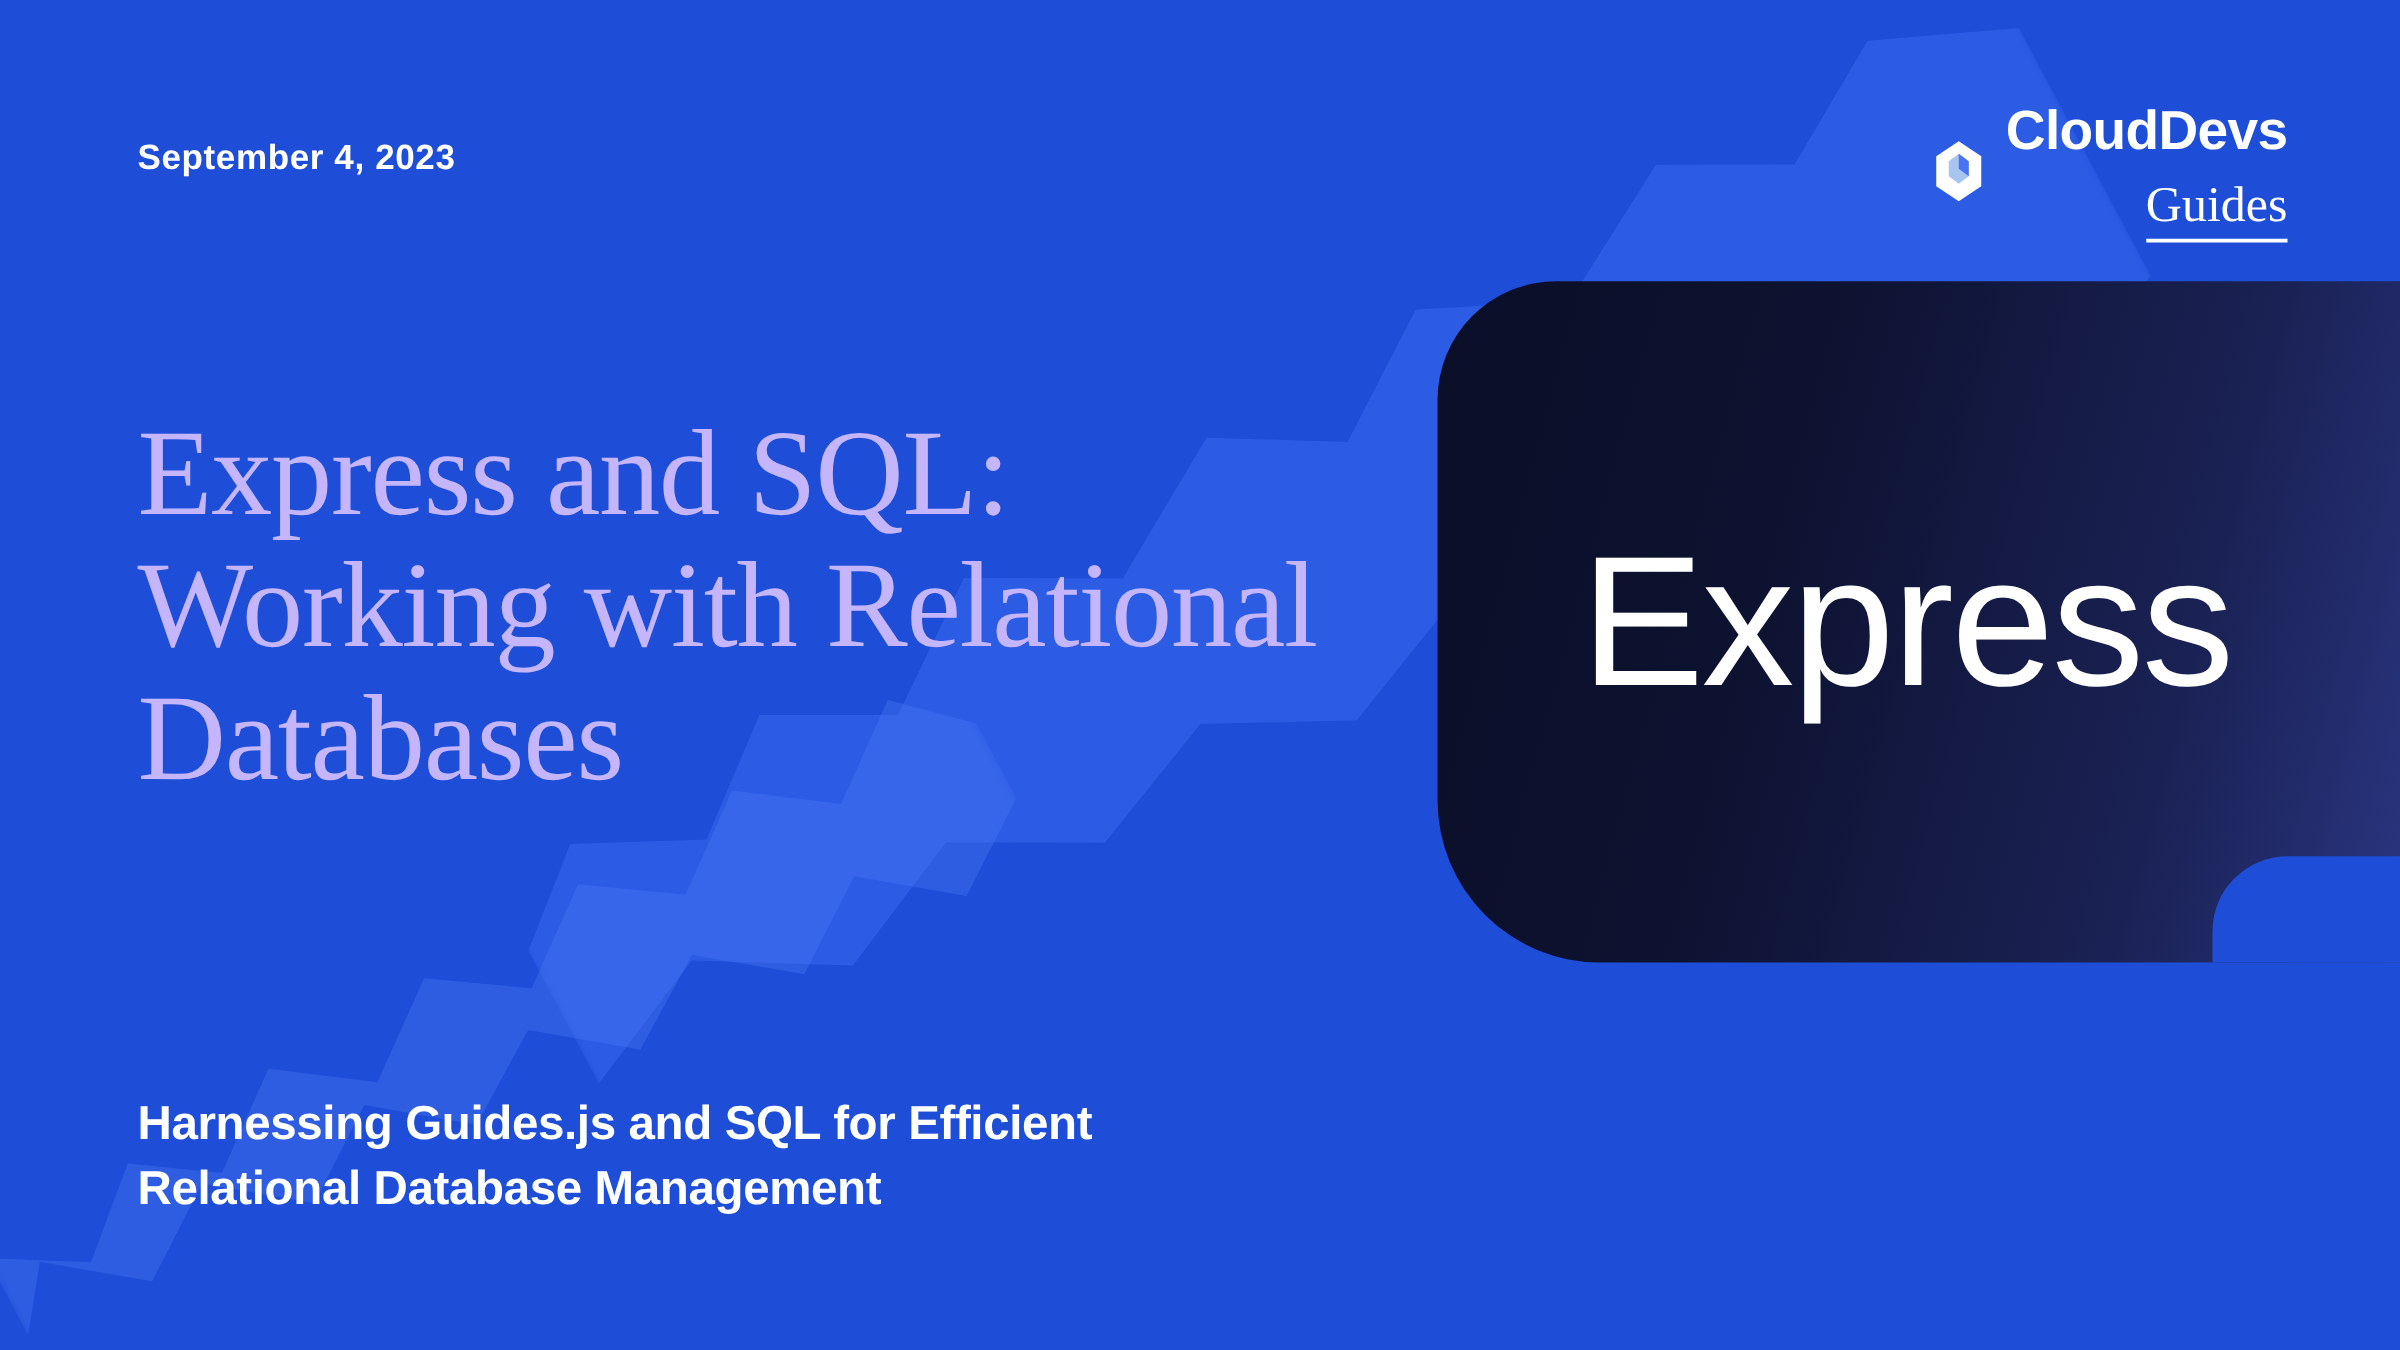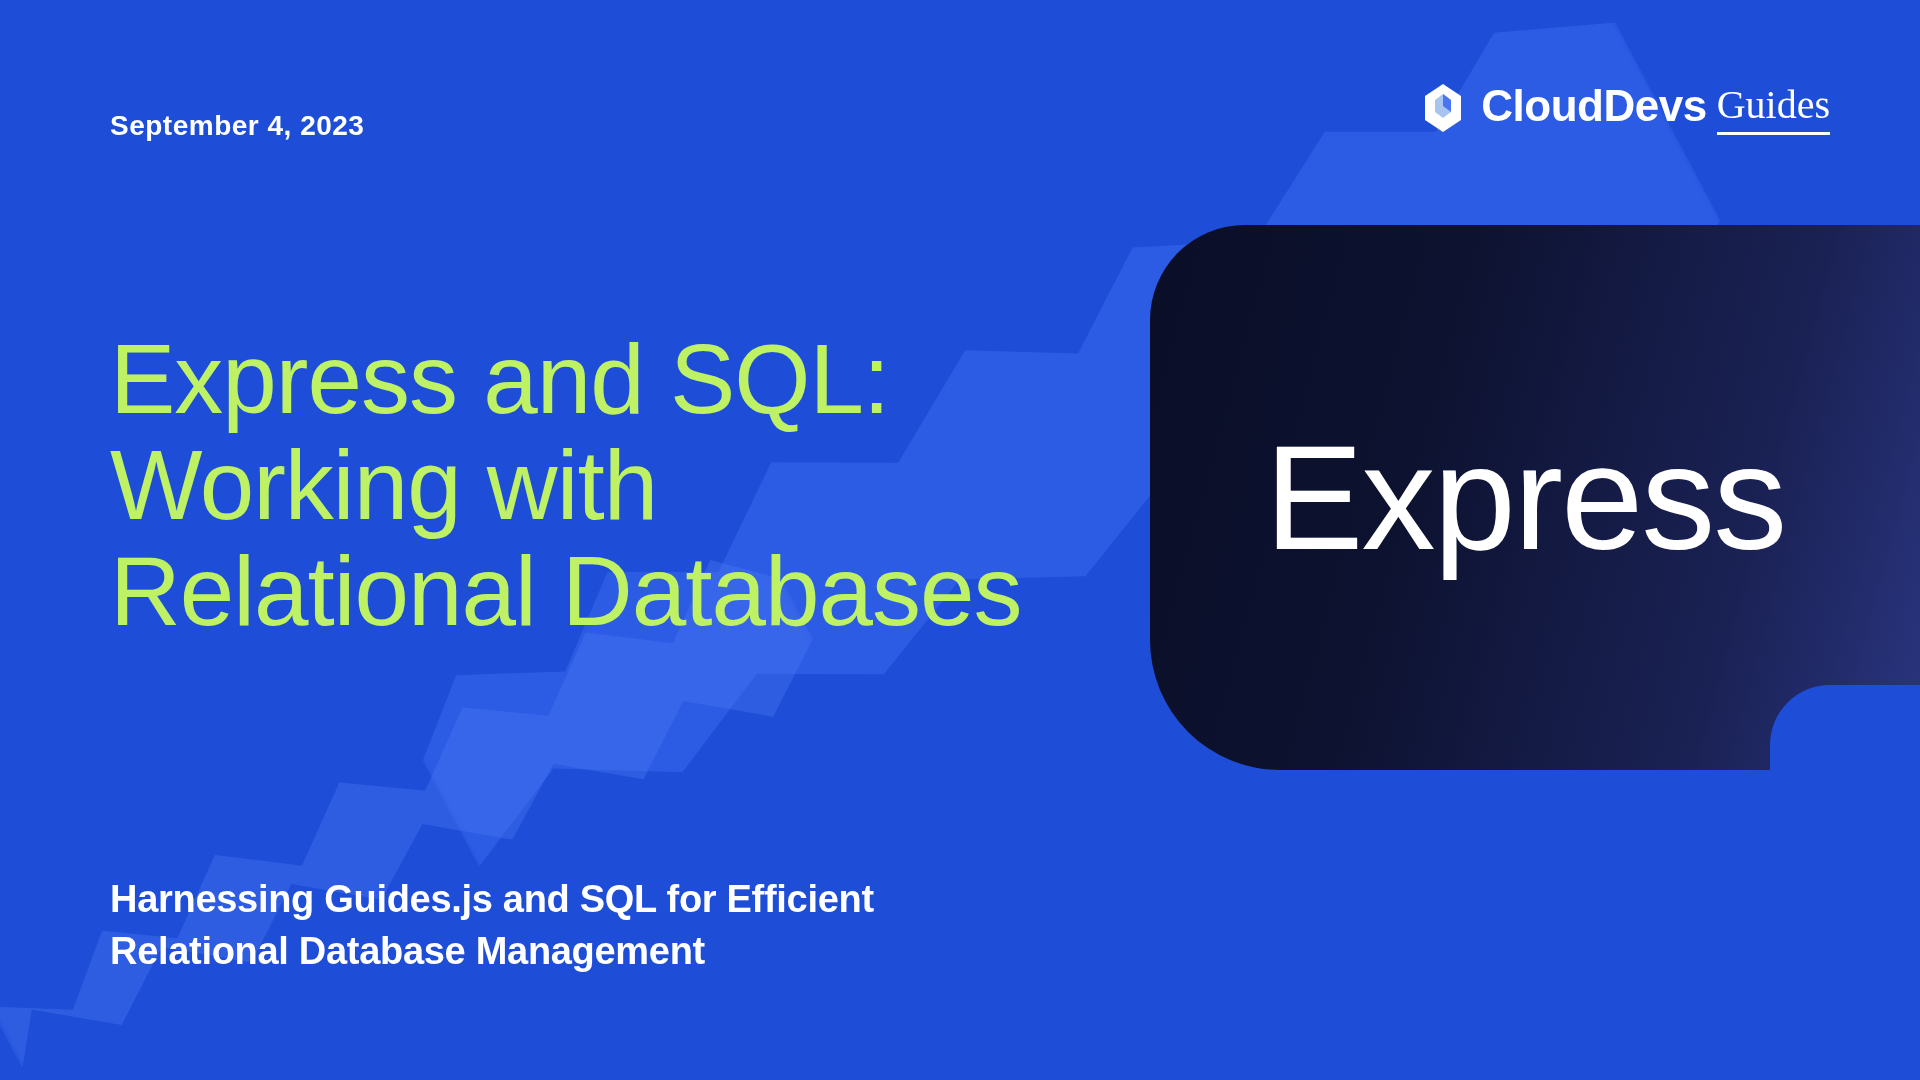--- a/index.html
+++ b/index.html
@@ -85,47 +85,48 @@
       position: relative;
     }
 
     .logo-icon svg {
       width: 100%;
       height: 100%;
     }
 
     .logo-text {
       display: flex;
-      align-items: flex-start;
+      align-items: flex-end;
       gap: 10px;
+      flex-direction: column;
     }
 
     .logo-main {
       color: #ffffff;
       font-size: 44px;
       font-weight: 700;
       letter-spacing: -0.5px;
     }
 
     .logo-sub {
       color: #ffffff;
       font-size: 40px;
       font-weight: 400;
       font-family: Georgia, "Times New Roman", serif;
       border-bottom: 3px solid #ffffff;
       padding-bottom: 4px;
     }
 
     .main-title {
-      color: #bef264;
+      color: #c4b5fd;
       font-size: 98px;
       font-weight: 400;
       line-height: 1.08;
       margin-top: 185px;
-      font-family: Liberation Sans, sans-serif;
+      font-family: Liberation Serif, serif;
       letter-spacing: -1px;
       max-width: 990px;
     }
 
     .subtitle {
       color: #ffffff;
       font-size: 38px;
       font-weight: 600;
       line-height: 1.35;
       margin-top: 230px;

